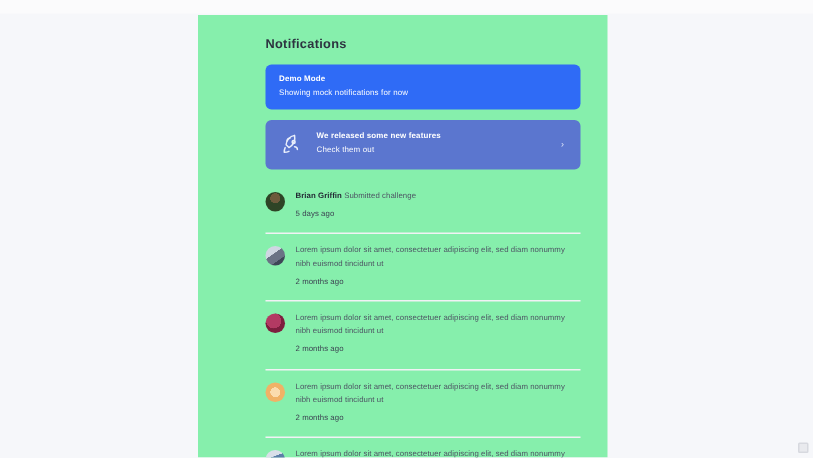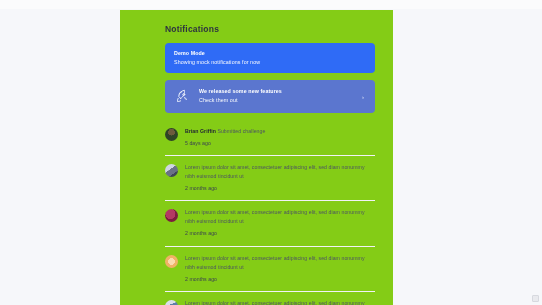--- a/index.html
+++ b/index.html
@@ -15,23 +15,23 @@
     background: #f6f7fa;
   }
   
   .top-strip {
     position: absolute; top: 0; left: 0;
     width: 542px; height: 9px;
     background: #fbfbfc;
   }
   .card {
     position: absolute;
-    left: 120px; top: 10px;
+    left: 132px; top: 10px;
     width: 273px; height: 295px;
-    background: #84cc16;
+    background: #86efac;
   }
   .card-inner {
     padding: 14px 18px 0 45px;
   }
   .page-title {
     font-size: 8.5px;
     font-weight: bold;
     color: #2d3340;
     letter-spacing: 0.2px;
     margin-bottom: 9px;

